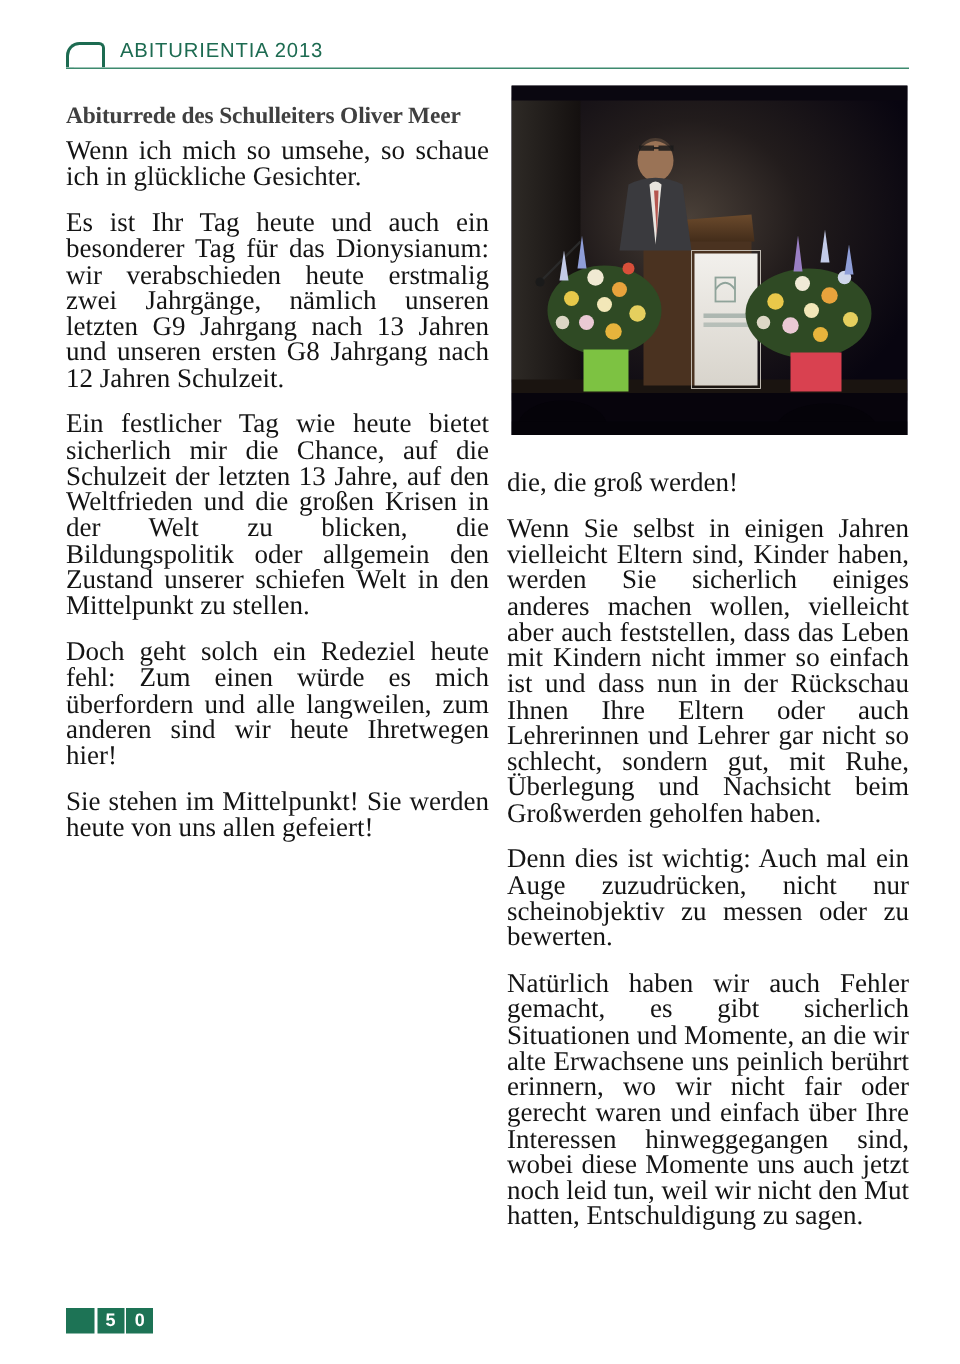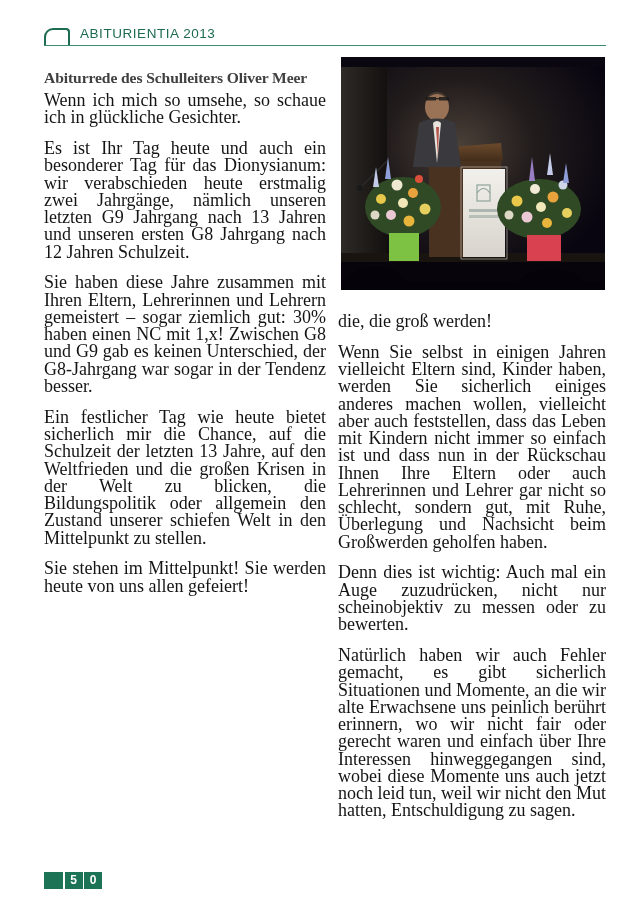--- a/index.html
+++ b/index.html
@@ -214,22 +214,22 @@
 
     <ellipse cx="34" cy="228" rx="30" ry="18" fill="#050309"></ellipse>
     <ellipse cx="210" cy="230" rx="34" ry="18" fill="#050309"></ellipse>
     <rect x="0" y="224" width="264" height="9" fill="#050309"></rect>
   </svg>
 </div>
 
 <div class="col col-left">
   <p>Wenn ich mich so umsehe, so schaue ich in glückliche Gesichter.</p>
   <p>Es ist Ihr Tag heute und auch ein besonderer Tag für das Dionysianum: wir verabschieden heute erstmalig zwei Jahrgänge, nämlich unseren letzten G9 Jahrgang nach 13 Jahren und unseren ersten G8 Jahrgang nach 12 Jahren Schulzeit.</p>
-  <p>Sie haben diese Jahre zusammen mit Ihren Eltern, Lehrerinnen und Lehrern gemeistert – sogar ziemlich gut: 30% haben einen NC mit 1,x! Zwischen G8 und G9 gab es keinen Unterschied, der G8-Jahrgang war sogar in der Tendenz besser.</p>
   <p>Ein festlicher Tag wie heute bietet sicherlich mir die Chance, auf die Schulzeit der letzten 13 Jahre, auf den Weltfrieden und die großen Krisen in der Welt zu blicken, die Bildungspolitik oder allgemein den Zustand unserer schiefen Welt in den Mittelpunkt zu stellen.</p>
+  <p>Doch geht solch ein Redeziel heute fehl: Zum einen würde es mich überfordern und alle langweilen, zum anderen sind wir heute Ihretwegen hier!</p>
   <p>Sie stehen im Mittelpunkt! Sie werden heute von uns allen gefeiert!</p>
 </div>
 
 <div class="col col-right">
   <p>die, die groß werden!</p>
   <p>Wenn Sie selbst in einigen Jahren vielleicht Eltern sind, Kinder haben, werden Sie sicherlich einiges anderes machen wollen, vielleicht aber auch feststellen, dass das Leben mit Kindern nicht immer so einfach ist und dass nun in der Rückschau Ihnen Ihre Eltern oder auch Lehrerinnen und Lehrer gar nicht so schlecht, sondern gut, mit Ruhe, Überlegung und Nachsicht beim Großwerden geholfen haben.</p>
   <p>Denn dies ist wichtig: Auch mal ein Auge zuzudrücken, nicht nur scheinobjektiv zu messen oder zu bewerten.</p>
   <p>Natürlich haben wir auch Fehler gemacht, es gibt sicherlich Situationen und Momente, an die wir alte Erwachsene uns peinlich berührt erinnern, wo wir nicht fair oder gerecht waren und einfach über Ihre Interessen hinweggegangen sind, wobei diese Momente uns auch jetzt noch leid tun, weil wir nicht den Mut hatten, Entschuldigung zu sagen.</p>
 </div>
 

